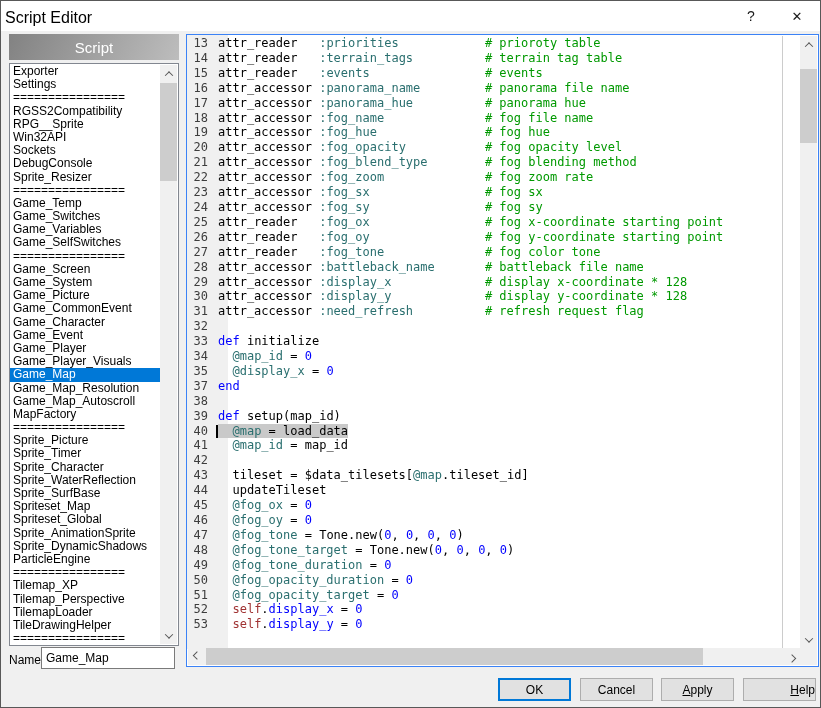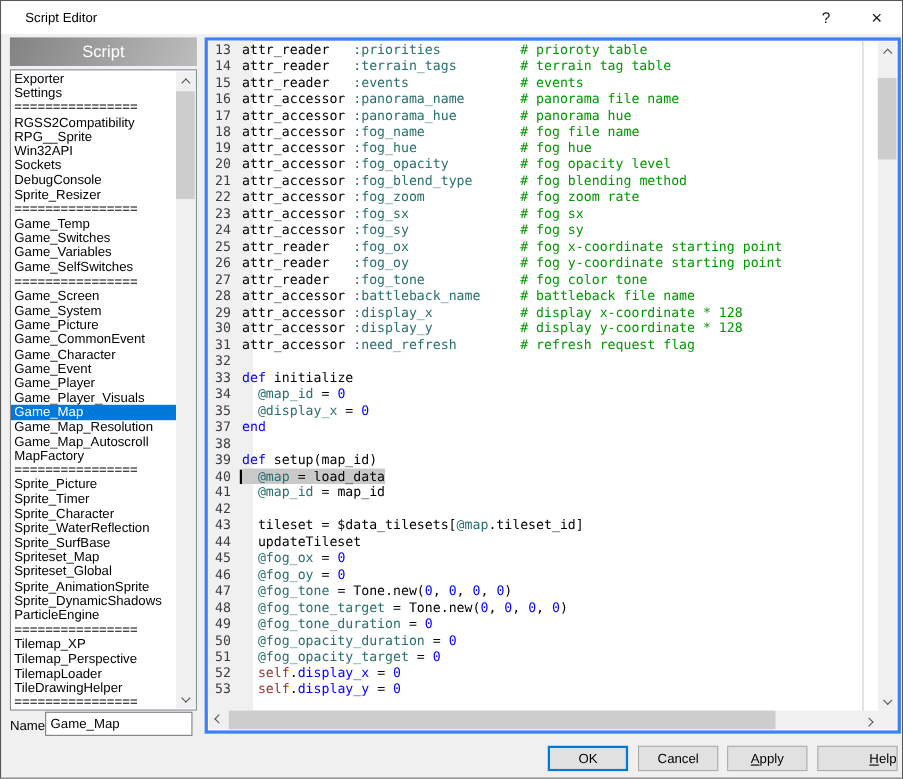--- a/index.html
+++ b/index.html
@@ -2,21 +2,21 @@
 <html style="--accent: #0078d7; --code-sel: #c9c9c9; --c-comment: #009900; --c-kw: #0000ff; --c-sym: #2a6f6f; --c-self: #a03333; --c-num: #0000ff;"><head>
 <meta charset="utf-8">
 <style>
   html,body{margin:0;padding:0;background:#d8d8d8;}
   *{box-sizing:border-box;}
   .dialog{position:relative;width:821px;height:708px;background:#f0f0f0;
     border:1px solid #585858;font-family:"Liberation Sans",sans-serif;overflow:hidden;}
 
   
   .titlebar{position:absolute;left:0;top:0;right:0;height:30px;background:#ffffff;}
-  .title{position:absolute;left:22px;top:8px;font-size:12px;color:#000;}
+  .title{position:absolute;left:4px;top:8px;font-size:16px;color:#000;}
   .tb-btn{position:absolute;top:0;width:46px;height:30px;display:flex;align-items:center;
     justify-content:center;font-size:13px;color:#1a1a1a;cursor:default;}
   .tb-help{right:46px;font-size:14px;}
   .tb-close{right:0;font-size:13px;}
 
   
   .sb-header{position:absolute;left:8px;top:33px;width:170px;height:26px;
     background:linear-gradient(115deg,#828282,#bdbdbd);color:#fff;font-size:15px;
     display:flex;align-items:center;justify-content:center;text-align:center;}
   .listbox{position:absolute;left:8px;top:62px;width:170px;height:583px;background:#fff;
@@ -42,29 +42,29 @@
   .lb-thumb{top:18px;height:98px;left:0;width:17px;}
 
   
   .name-label{position:absolute;left:8px;top:652px;font-size:12px;color:#000;}
   .name-input{position:absolute;left:40px;top:646px;width:134px;height:22px;background:#fff;
     border:1px solid #7a7a7a;font-size:12px;font-family:"Liberation Sans",sans-serif;
     padding:0 4px;color:#000;}
 
   
   .editor{position:absolute;left:185px;top:33px;width:633px;height:633px;background:#fff;
-    border:3px solid #3b82f6;padding-left:24px;}
+    border:1px solid #3b82f6;padding-left:24px;}
   .gutter-bg{position:absolute;left:0;top:0;width:41px;bottom:17px;background:#f0f0f0;}
   .edge-line{position:absolute;left:595px;top:1px;bottom:17px;width:1px;background:#cccccc;}
   .code-lines{position:absolute;left:0;top:1px;right:17px;bottom:17px;overflow:hidden;
     font-family:"DejaVu Sans Mono","Liberation Mono",monospace;font-size:12px;line-height:14.92px;}
   .code-line{display:flex;height:14.92px;}
   .ln{flex:none;width:31px;padding-right:10px;text-align:right;color:#3d3d3d;}
   .lc{flex:auto;white-space:pre;color:#000;}
-  .tl{color:var(--c-sym);} .bl{color:var(--c-kw);} .gr{color:var(--c-comment);}
+  .tl{color:var(--c-sym);} .bl{color:var(--c-kw);} .gr{color:var(--c-comment);margin-left:14px;}
   .rd{color:var(--c-self);} .nm{color:var(--c-num);}
   .selwrap{background:var(--code-sel);}
   .caret{display:inline-block;width:2px;height:13px;background:#000;vertical-align:middle;
     margin-left:-2px;}
 
   .ed-vscroll{right:1px;top:1px;width:17px;bottom:18px;}
   .ed-v-up{top:0;right:0;}
   .ed-v-down{bottom:0;right:0;}
   .ed-v-thumb{top:33px;height:74px;left:0;width:17px;}
   .ed-hscroll{left:1px;right:18px;bottom:1px;height:17px;}

